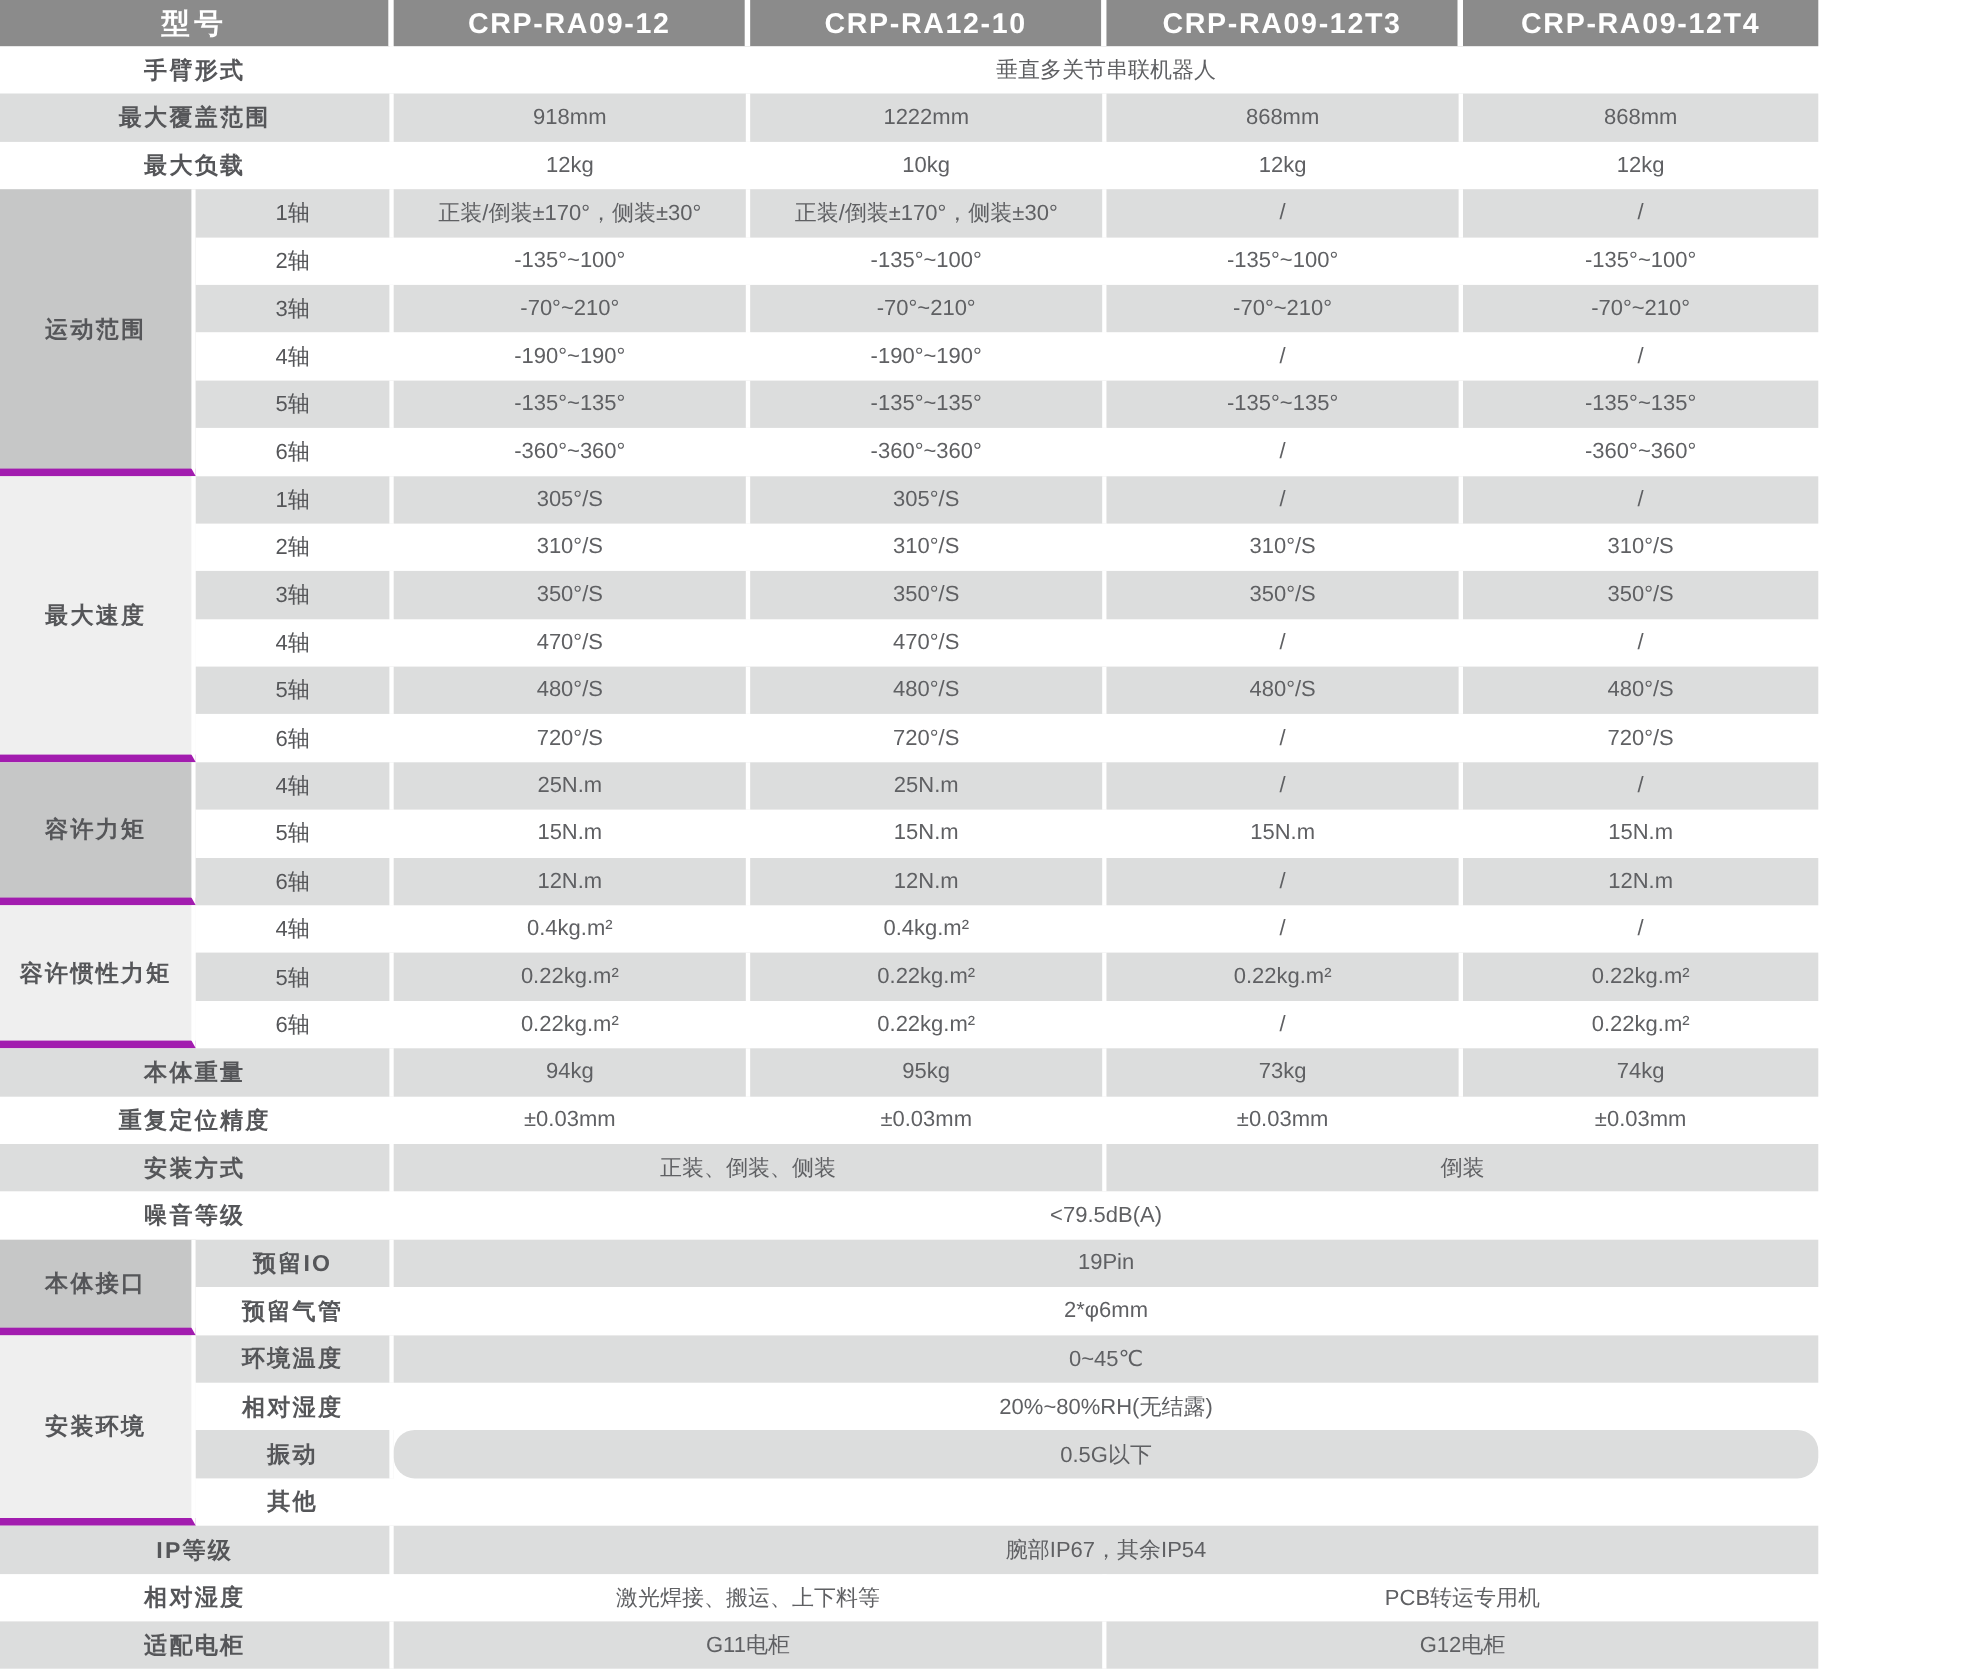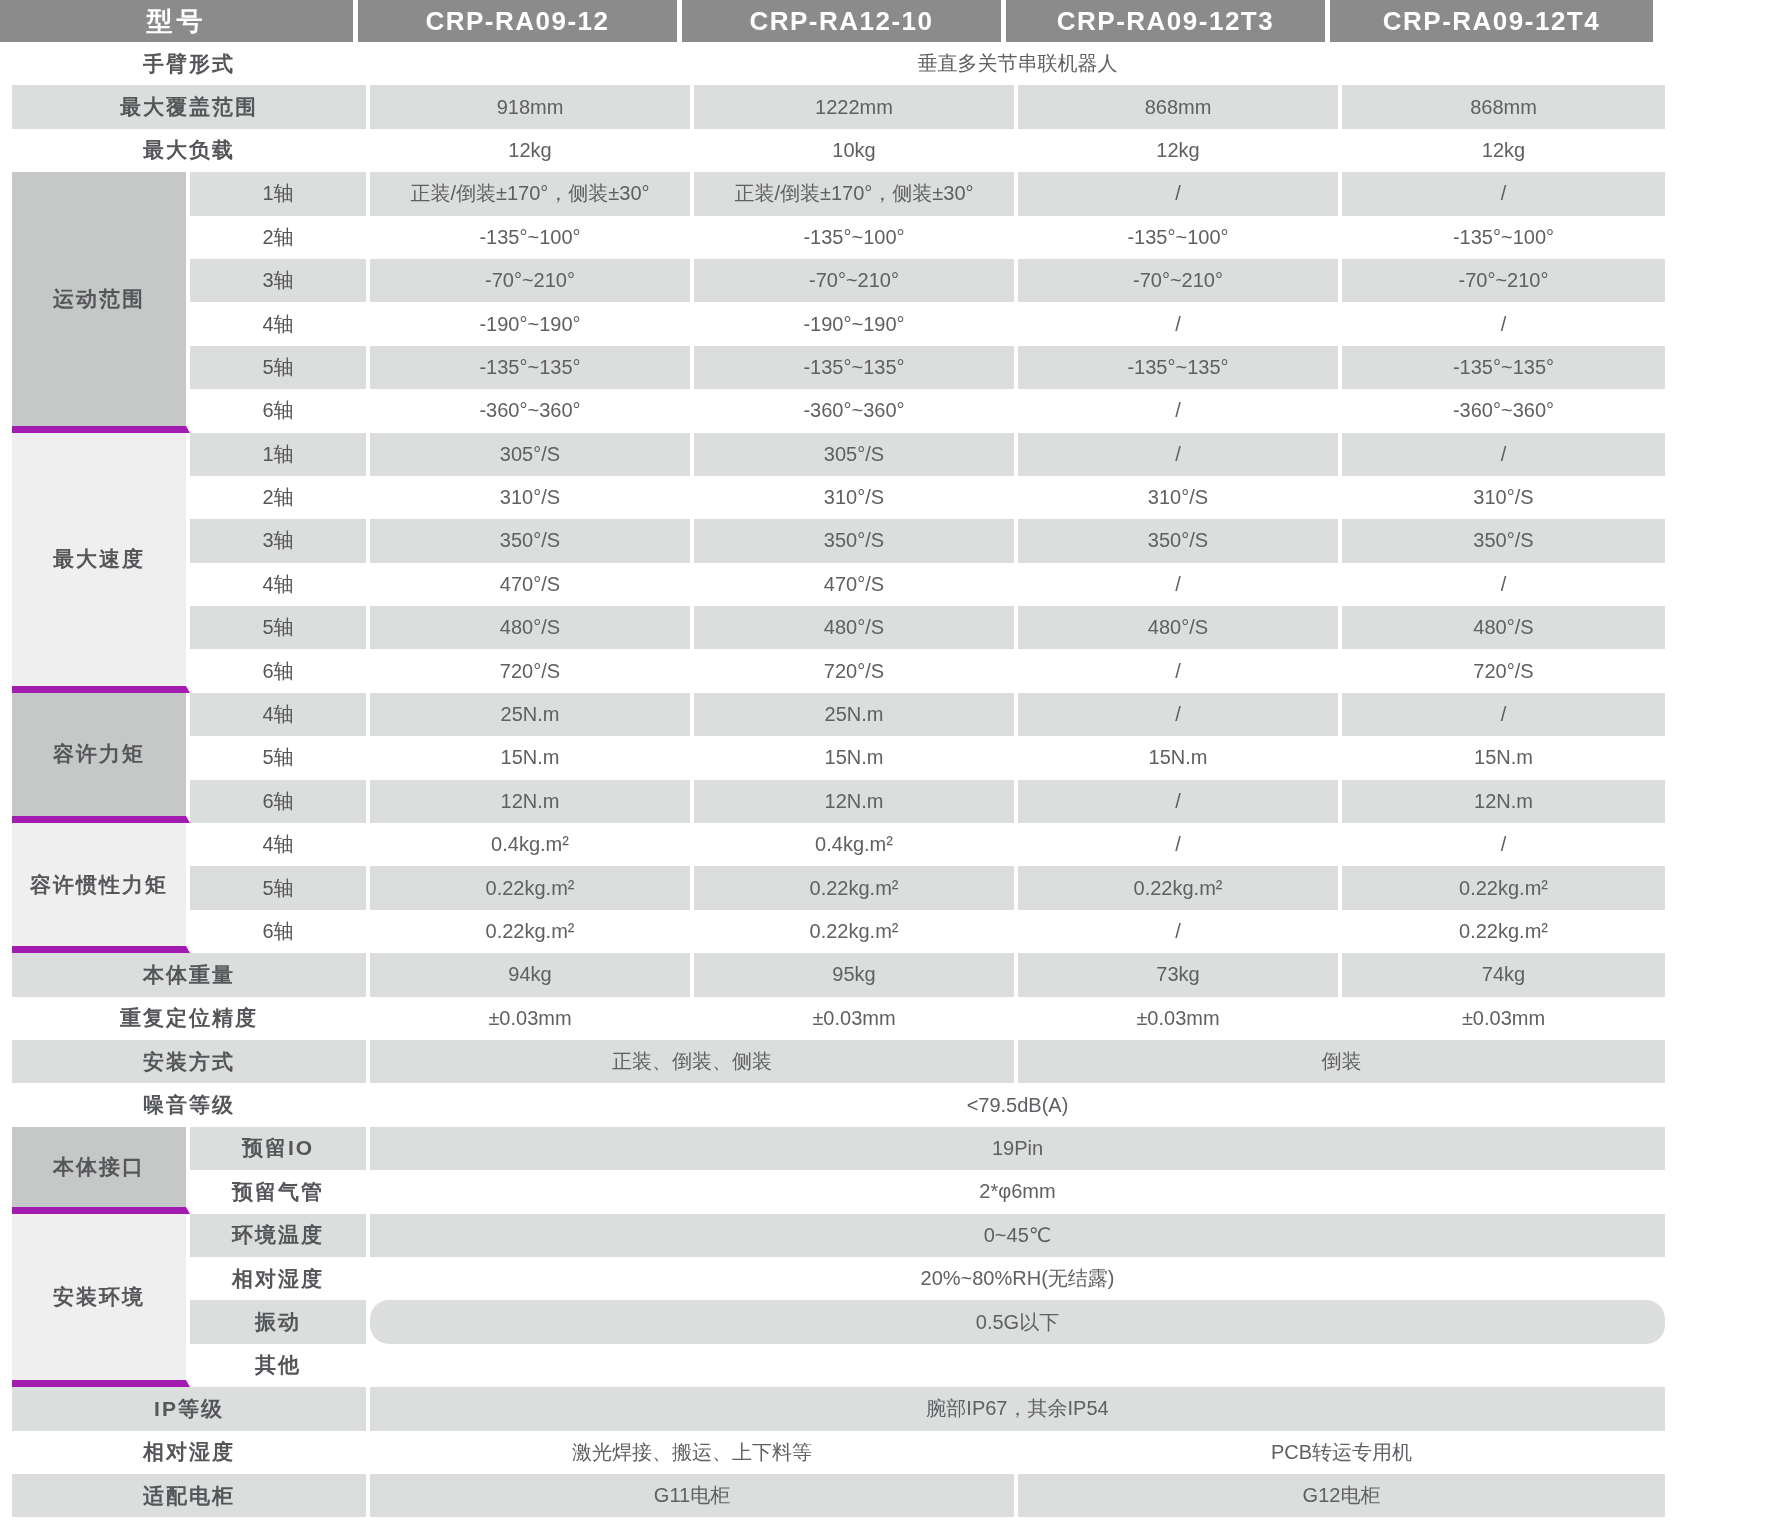--- a/index.html
+++ b/index.html
@@ -25,21 +25,20 @@
     border-right:5px solid #ffffff;
     box-sizing:border-box;
   }
   .hcell:last-child{border-right:none;}
   .hcell.first{letter-spacing:4px;}
   
   .grid{
     display:grid;
     grid-template-columns:178px 180px 324px 324px 324px 323px;
     grid-auto-rows:43.4px;
-    padding-left:12px;
   }
   .cell{
     display:flex;align-items:center;justify-content:center;
     box-sizing:border-box;
     border-right:4px solid #ffffff;
     font-size:20px;
     color:var(--value-color,#5f6063);
     white-space:nowrap;
     overflow:hidden;
   }

